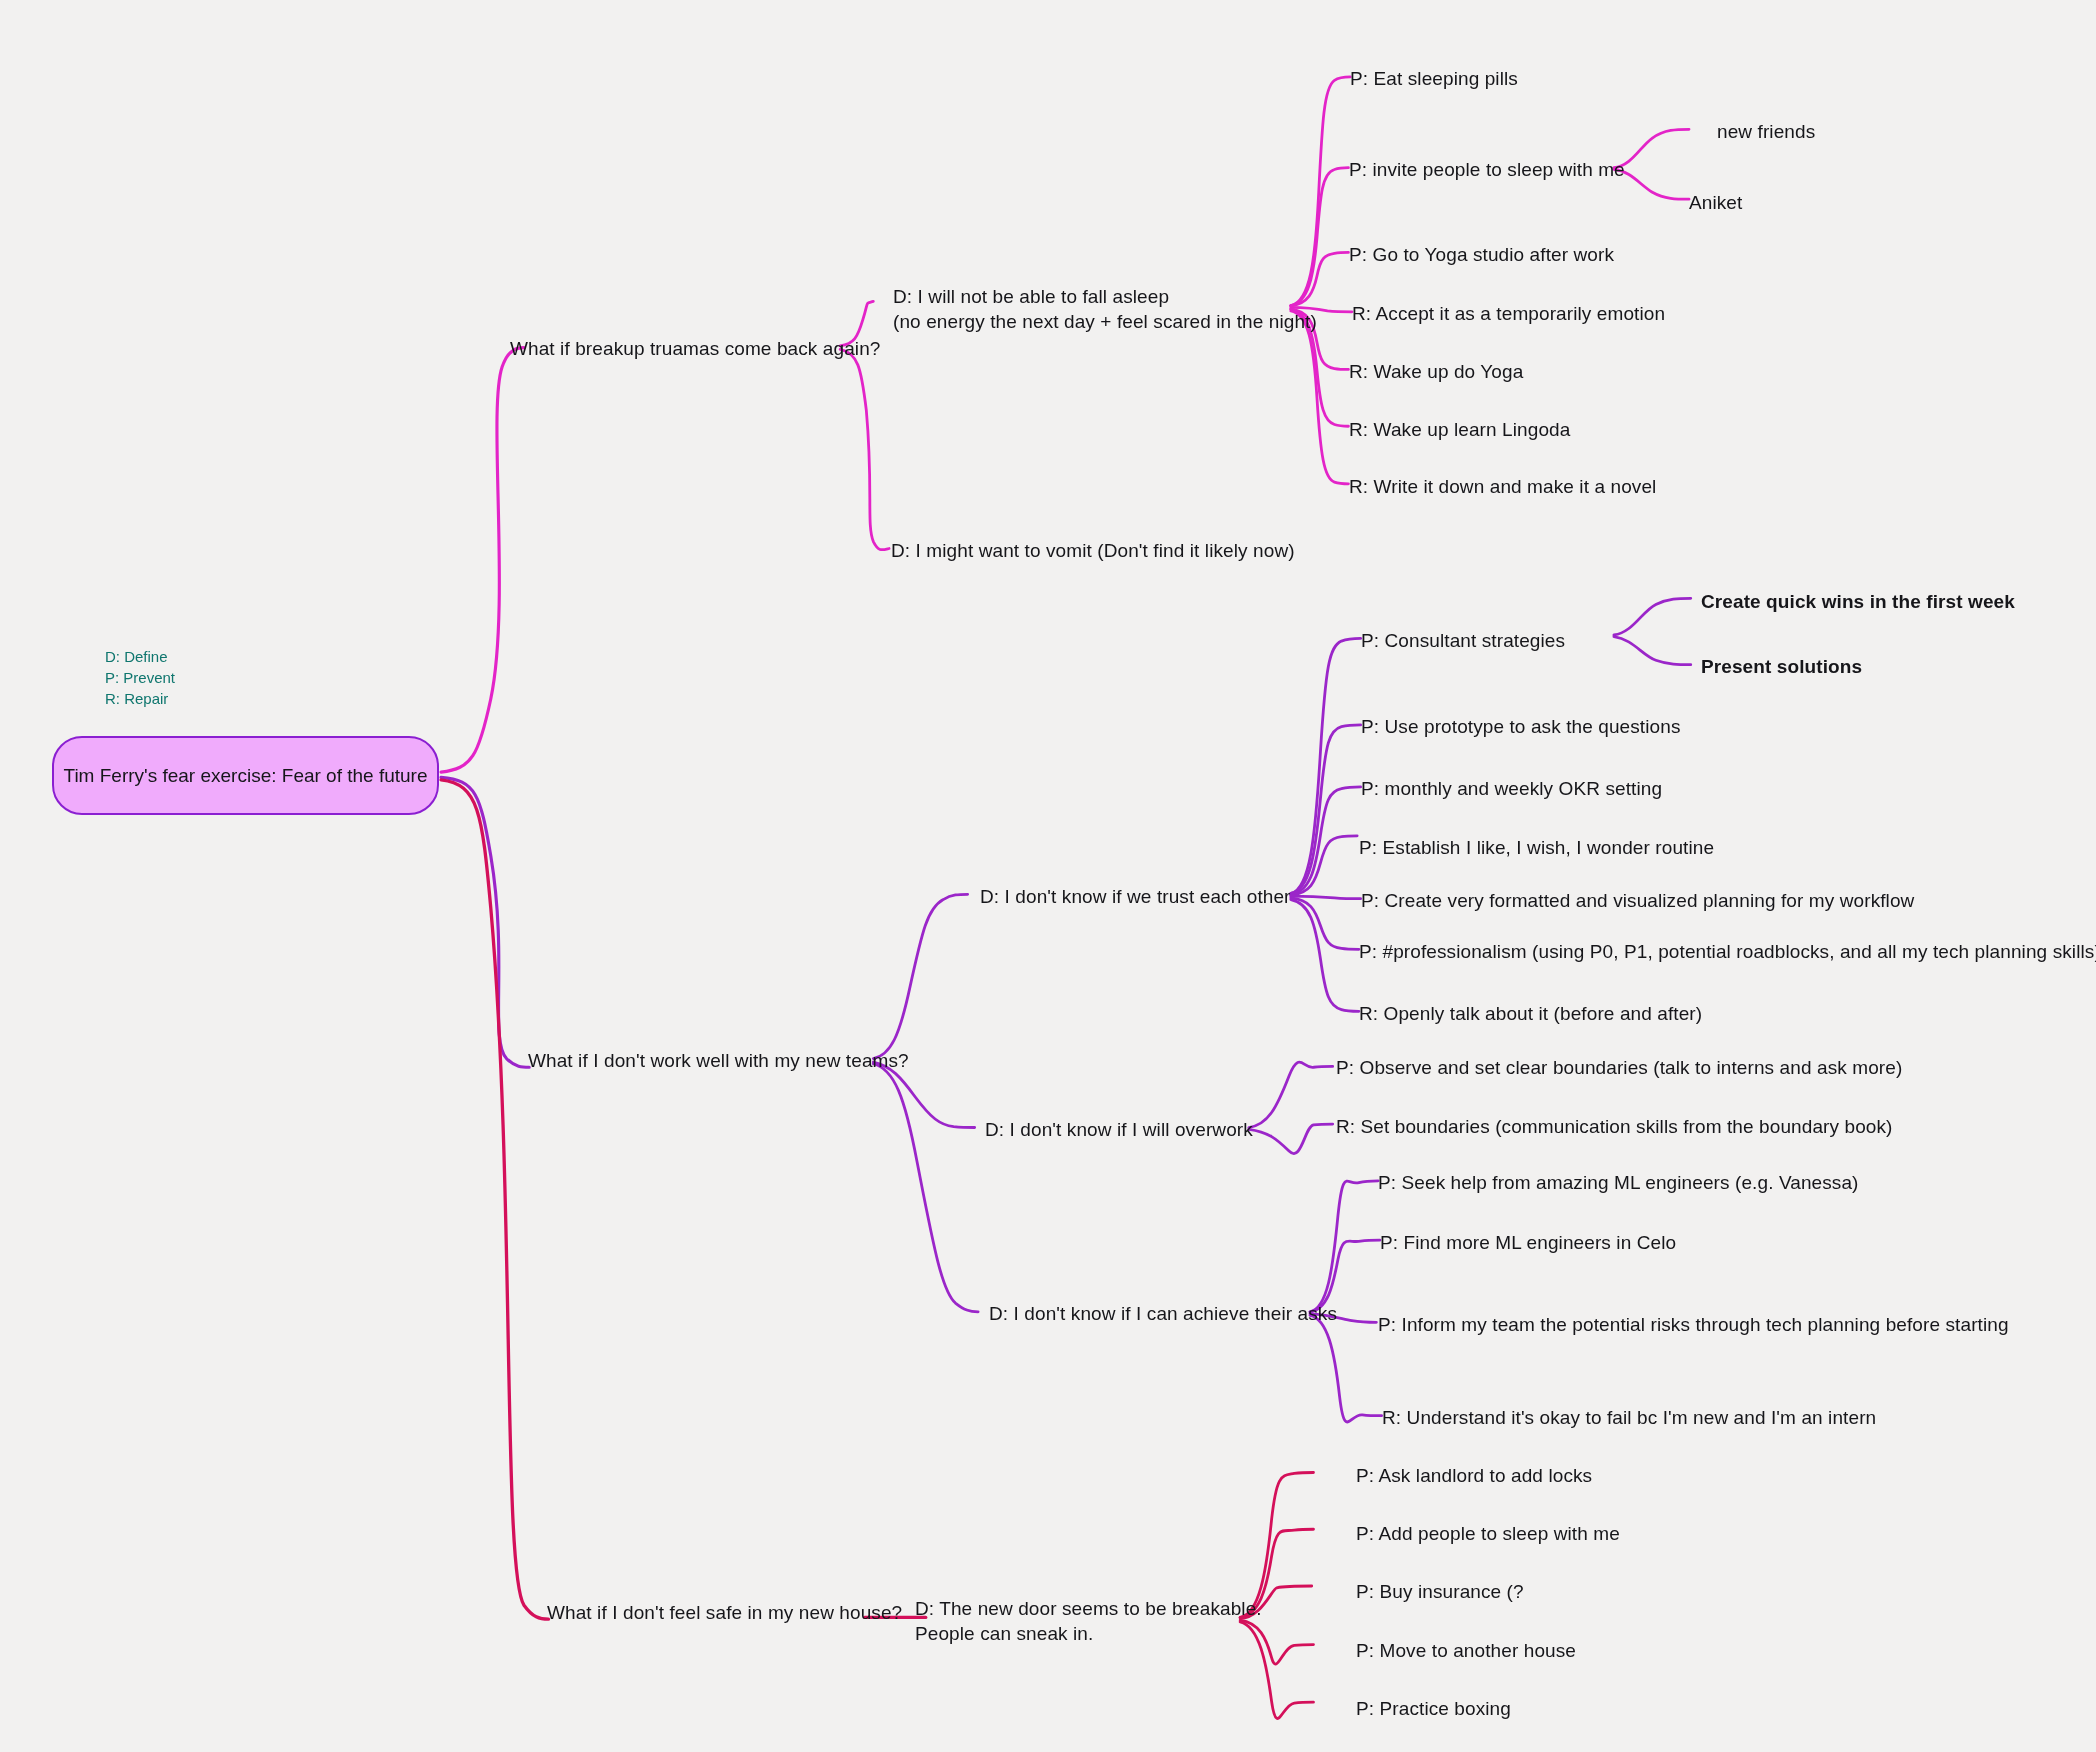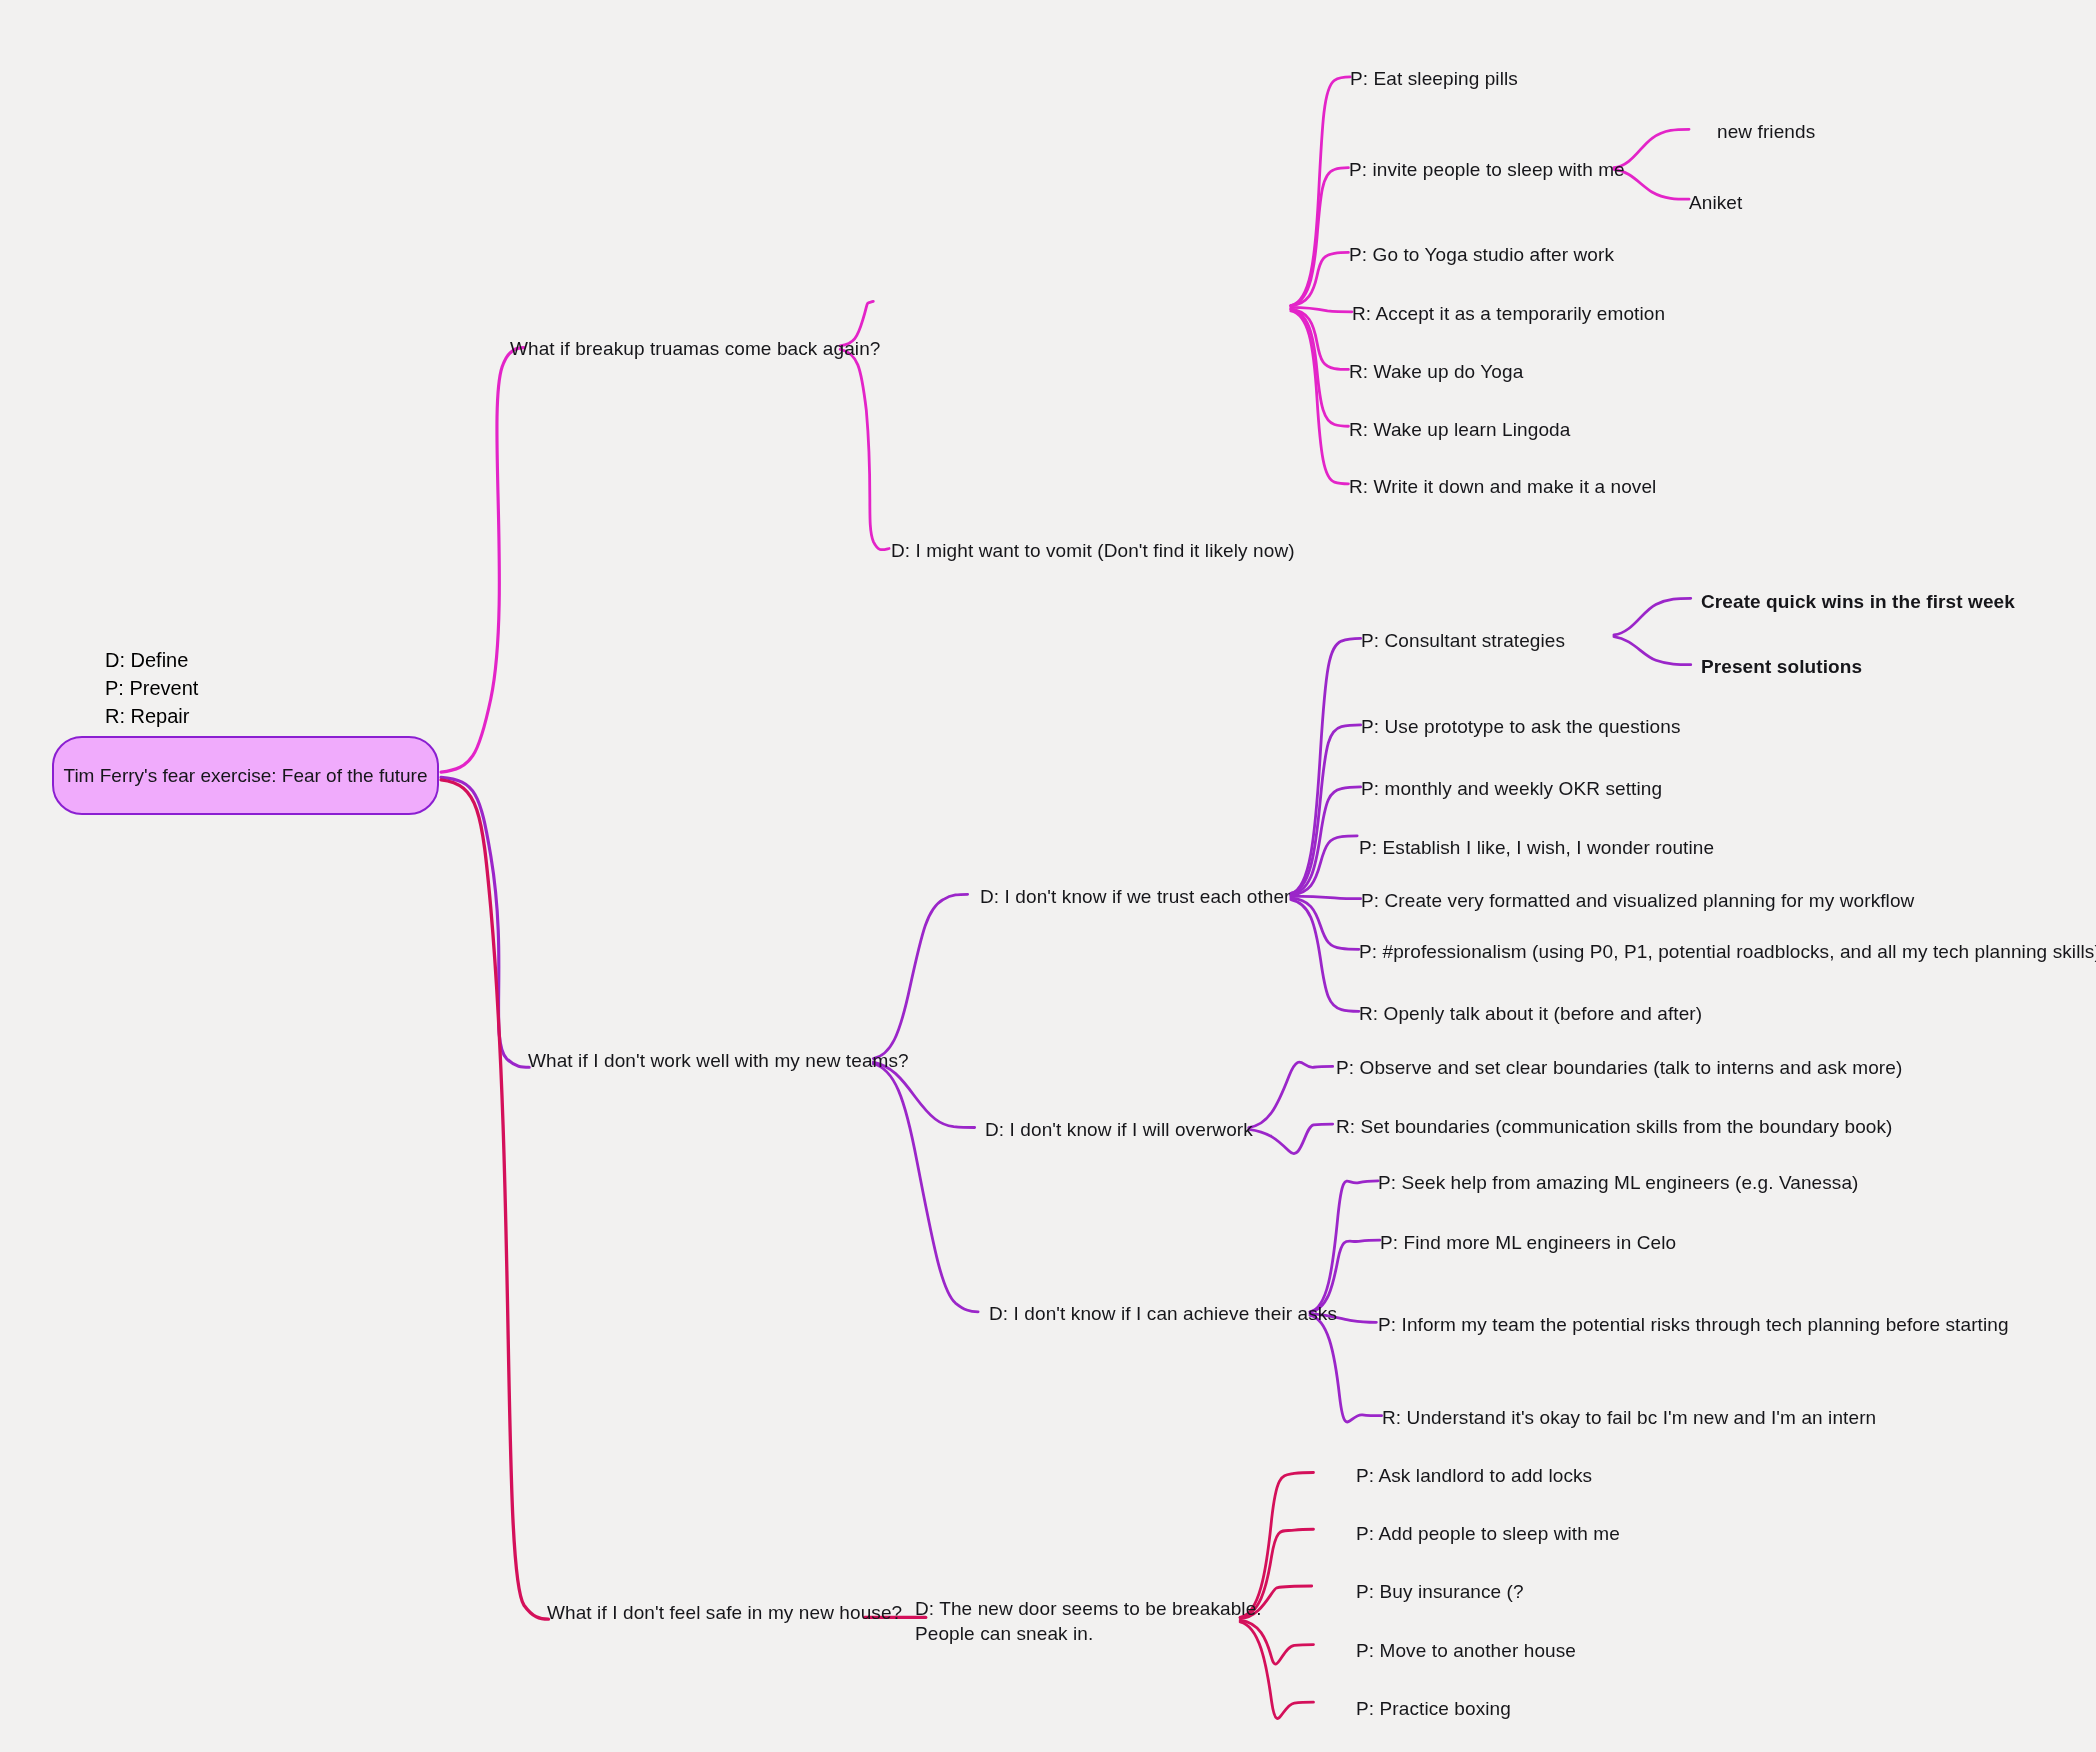--- a/index.html
+++ b/index.html
@@ -43,23 +43,23 @@
     align-items: center;
     justify-content: center;
     box-sizing: border-box;
     font-size: 19px;
     color: #16161a;
     padding: 0 23px;
     white-space: pre;
   }
   .legend {
     position: absolute;
-    font-size: 20px;
+    font-size: 15px;
     line-height: 1.4;
-    color: #000000;
+    color: #0f766e;
   }
   .legend div { white-space: pre; }
 </style>
 </head>
 <body>
 
 <div id="canvas">
 
   <svg id="edges" viewBox="0 0 2400 2006" xmlns="http://www.w3.org/2000/svg">
     <g fill="none" stroke-width="3.2" stroke-linecap="round">
@@ -121,20 +121,21 @@
     <div>P: Prevent</div>
     <div>R: Repair</div>
   </div>
 
   <div class="root-node" style="left:52px; top:736px; width:387px; height:79px;">Tim Ferry's fear exercise: Fear of the future</div>
 
   <div class="node" style="left:510px; top:336px;">What if breakup truamas come back again?</div>
   <div class="node" style="left:528px; top:1048px;">What if I don't work well with my new teams?</div>
   <div class="node" style="left:547px; top:1600px;">What if I don't feel safe in my new house?</div>
 
+  <div class="node" style="left:893px; top:284px;"><span>D: I will not be able to fall asleep</span><br><span>(no energy the next day + feel scared in the night)</span></div>
 
   <div class="node" style="left:891px; top:538px;">D: I might want to vomit (Don't find it likely now)</div>
 
   <div class="node" style="left:1350px; top:66px;">P: Eat sleeping pills</div>
   <div class="node" style="left:1349px; top:157px;">P: invite people to sleep with me</div>
   <div class="node" style="left:1689px; top:119px;margin-left:28px;">new friends</div>
   <div class="node" style="left:1689px; top:190px;">Aniket</div>
   <div class="node" style="left:1349px; top:242px;">P: Go to Yoga studio after work</div>
   <div class="node" style="left:1352px; top:301px;">R: Accept it as a temporarily emotion</div>
   <div class="node" style="left:1349px; top:359px;">R: Wake up do Yoga</div>

